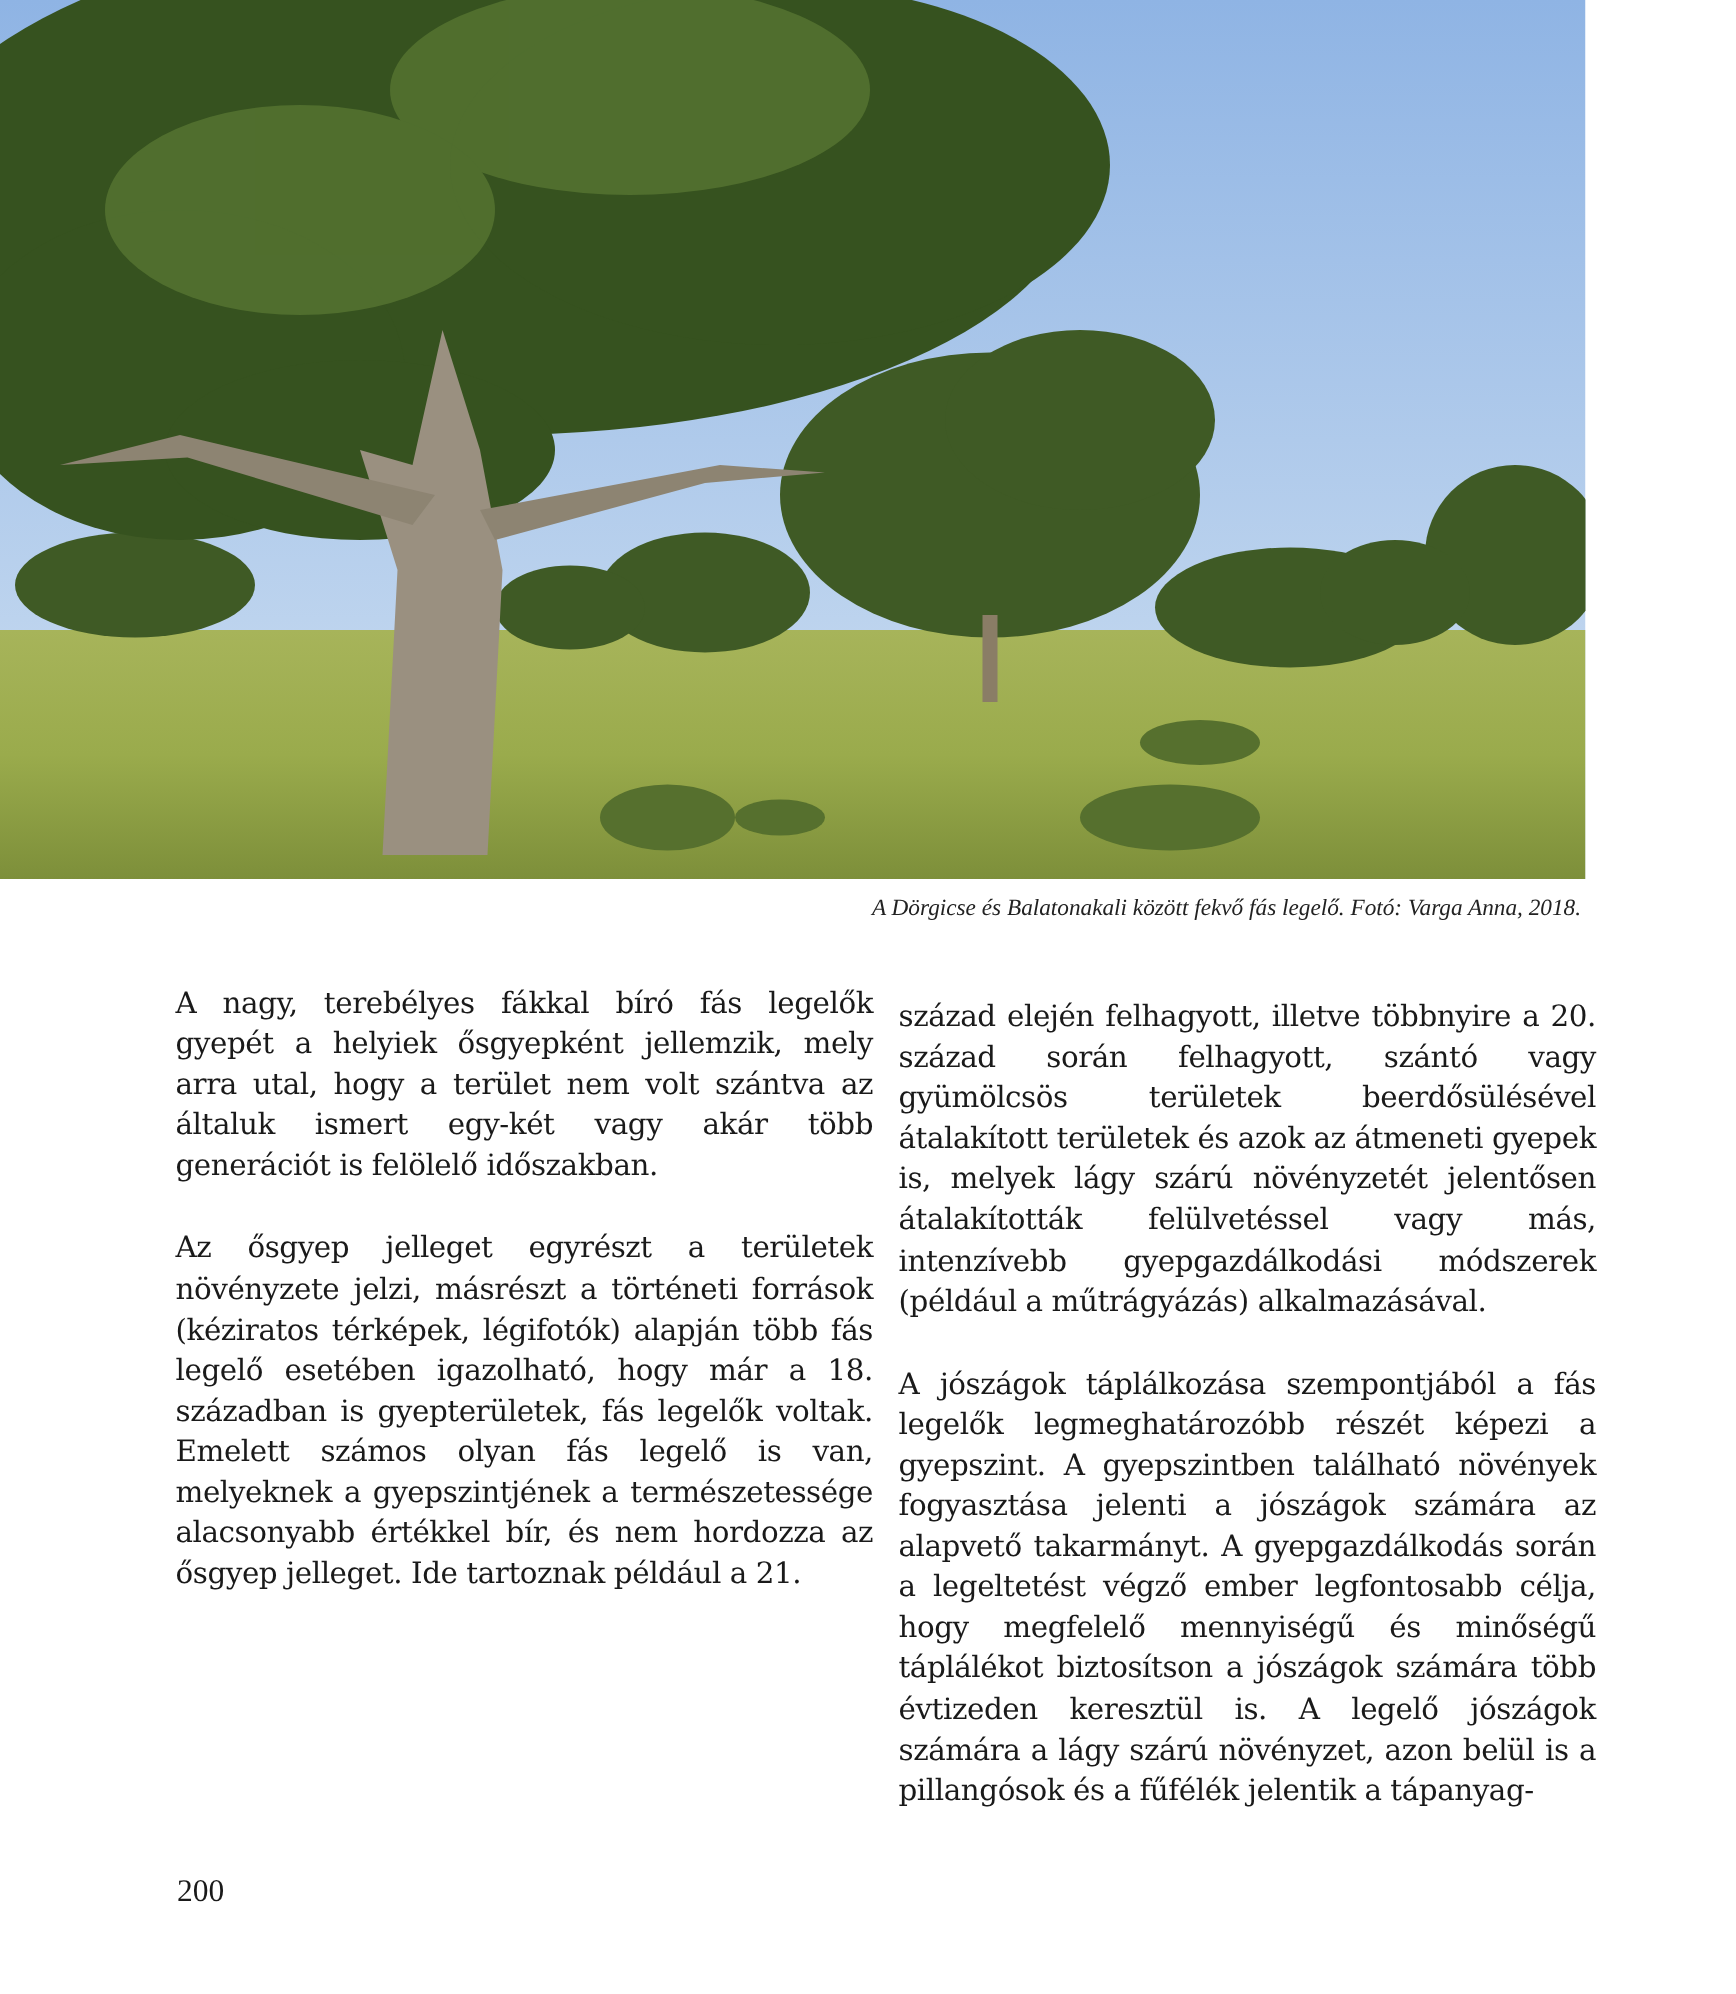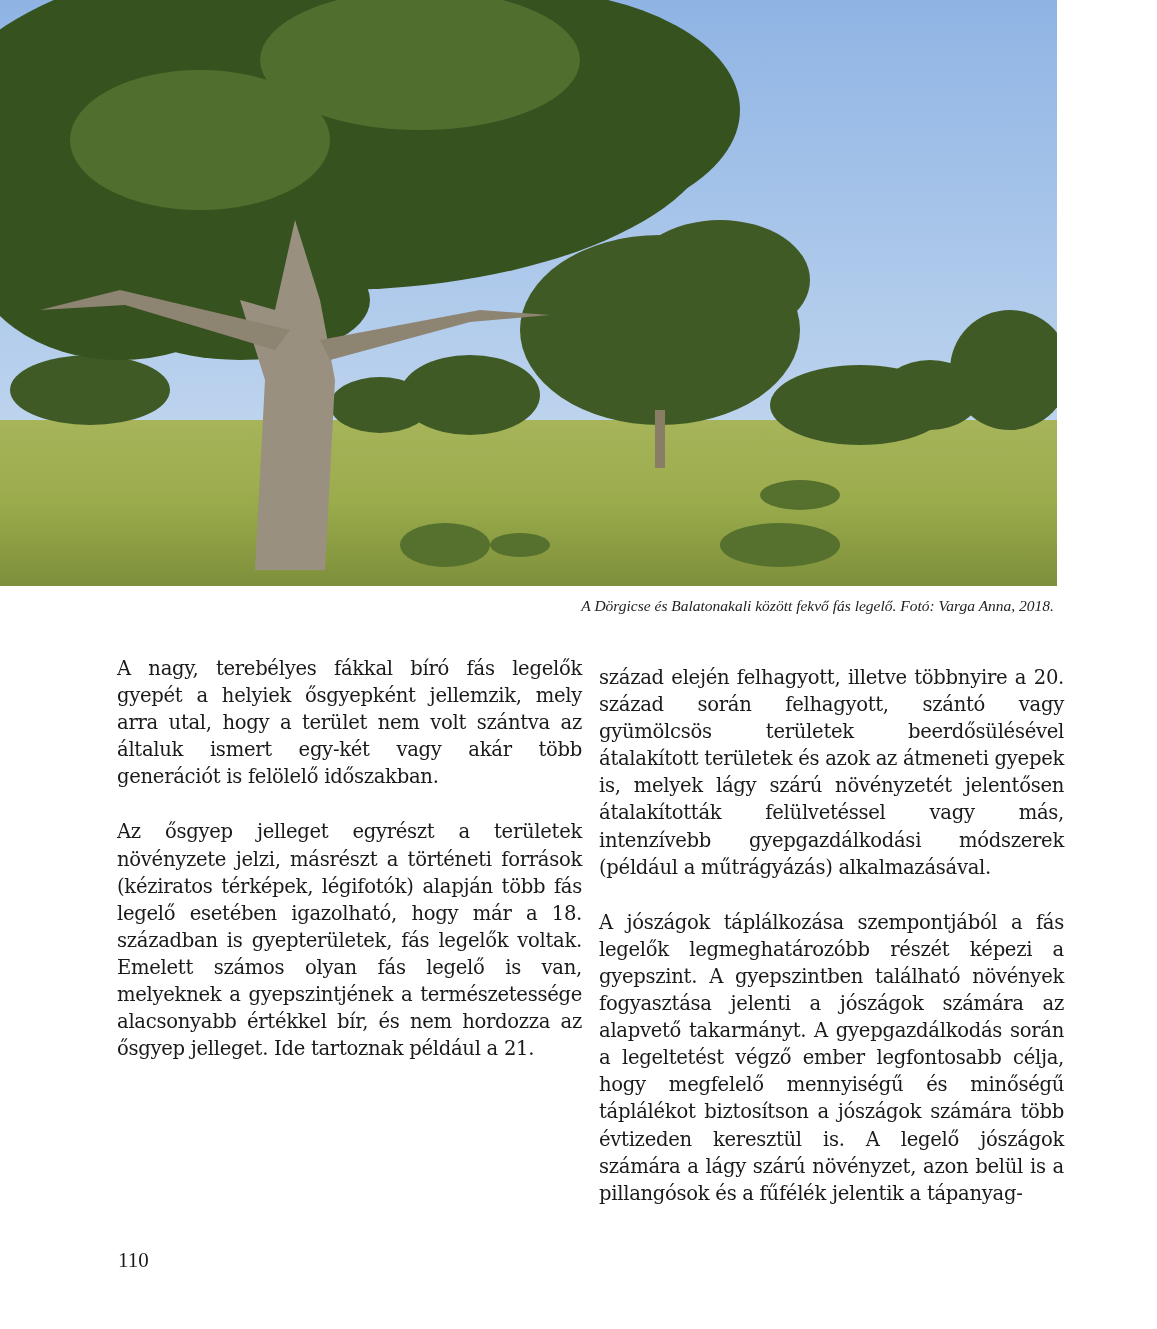--- a/index.html
+++ b/index.html
@@ -81,13 +81,13 @@
 <div class="col left">
   <p>A nagy, terebélyes fákkal bíró fás legelők gyepét a helyiek ősgyepként jellemzik, mely arra utal, hogy a terület nem volt szántva az általuk ismert egy-két vagy akár több generációt is felölelő időszakban.</p>
   <p class="gap">Az ősgyep jelleget egyrészt a területek növényzete jelzi, másrészt a történeti források (kéziratos térképek, légifotók) alapján több fás legelő esetében igazolható, hogy már a 18. században is gyepterületek, fás legelők voltak. Emelett számos olyan fás legelő is van, melyeknek a gyepszintjének a természetessége alacsonyabb értékkel bír, és nem hordozza az ősgyep jelleget. Ide tartoznak például a 21.</p>
 </div>
 
 <div class="col right">
   <p>század elején felhagyott, illetve többnyire a 20. század során felhagyott, szántó vagy gyümölcsös területek beerdősülésével átalakított területek és azok az átmeneti gyepek is, melyek lágy szárú növényzetét jelentősen átalakították felülvetéssel vagy más, intenzívebb gyepgazdálkodási módszerek (például a műtrágyázás) alkalmazásával.</p>
   <p class="gap">A jószágok táplálkozása szempontjából a fás legelők legmeghatározóbb részét képezi a gyepszint. A gyepszintben található növények fogyasztása jelenti a jószágok számára az alapvető takarmányt. A gyepgazdálkodás során a legeltetést végző ember legfontosabb célja, hogy megfelelő mennyiségű és minőségű táplálékot biztosítson a jószágok számára több évtizeden keresztül is. A legelő jószágok számára a lágy szárú növényzet, azon belül is a pillangósok és a fűfélék jelentik a tápanyag-</p>
 </div>
 
-<div class="pagenum">110</div>
+<div class="pagenum">200</div>
 
 </body></html>

